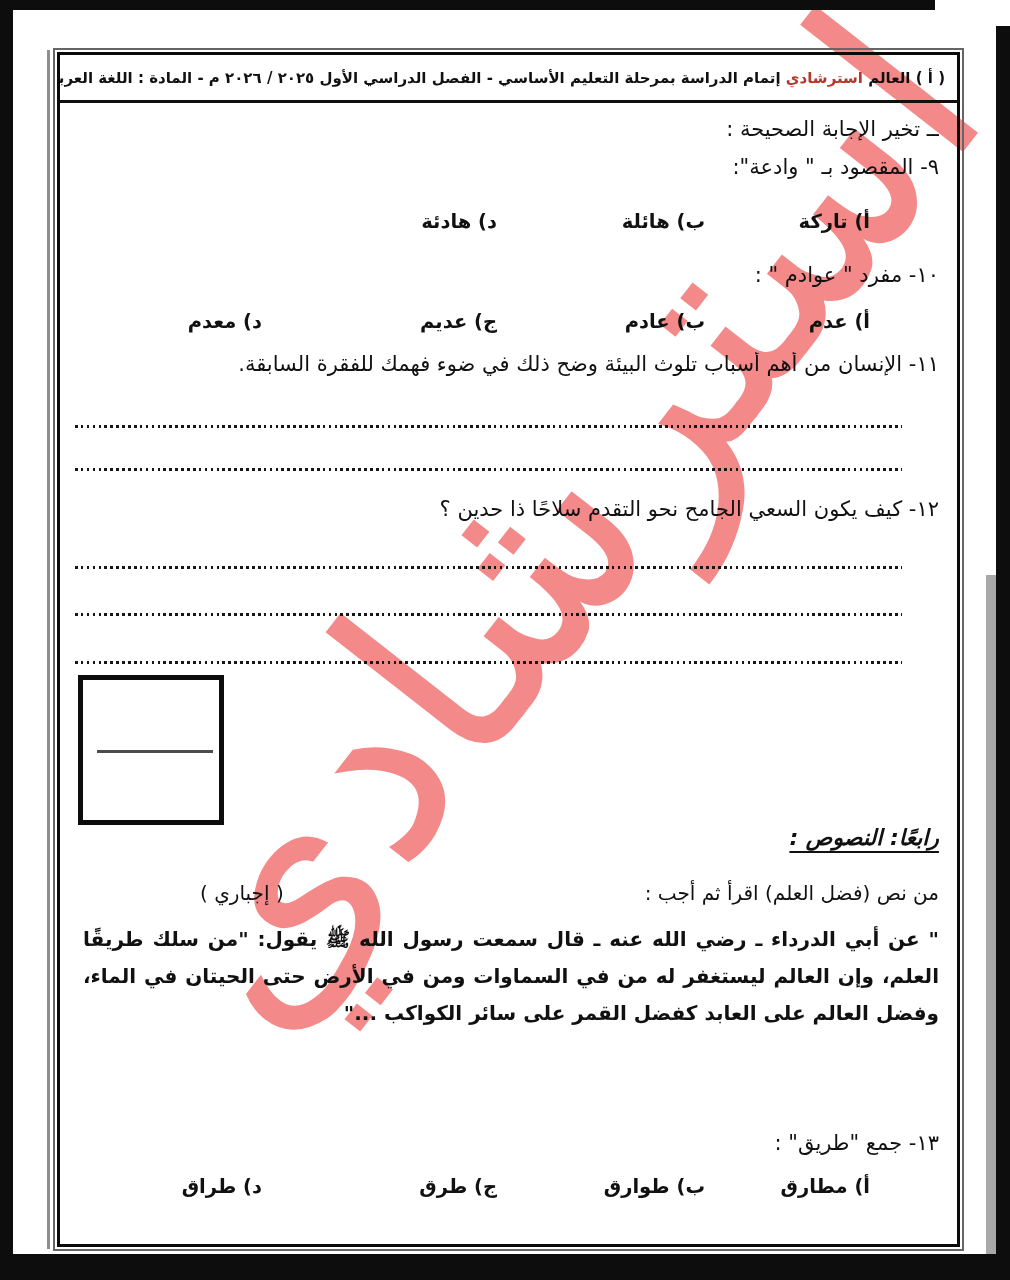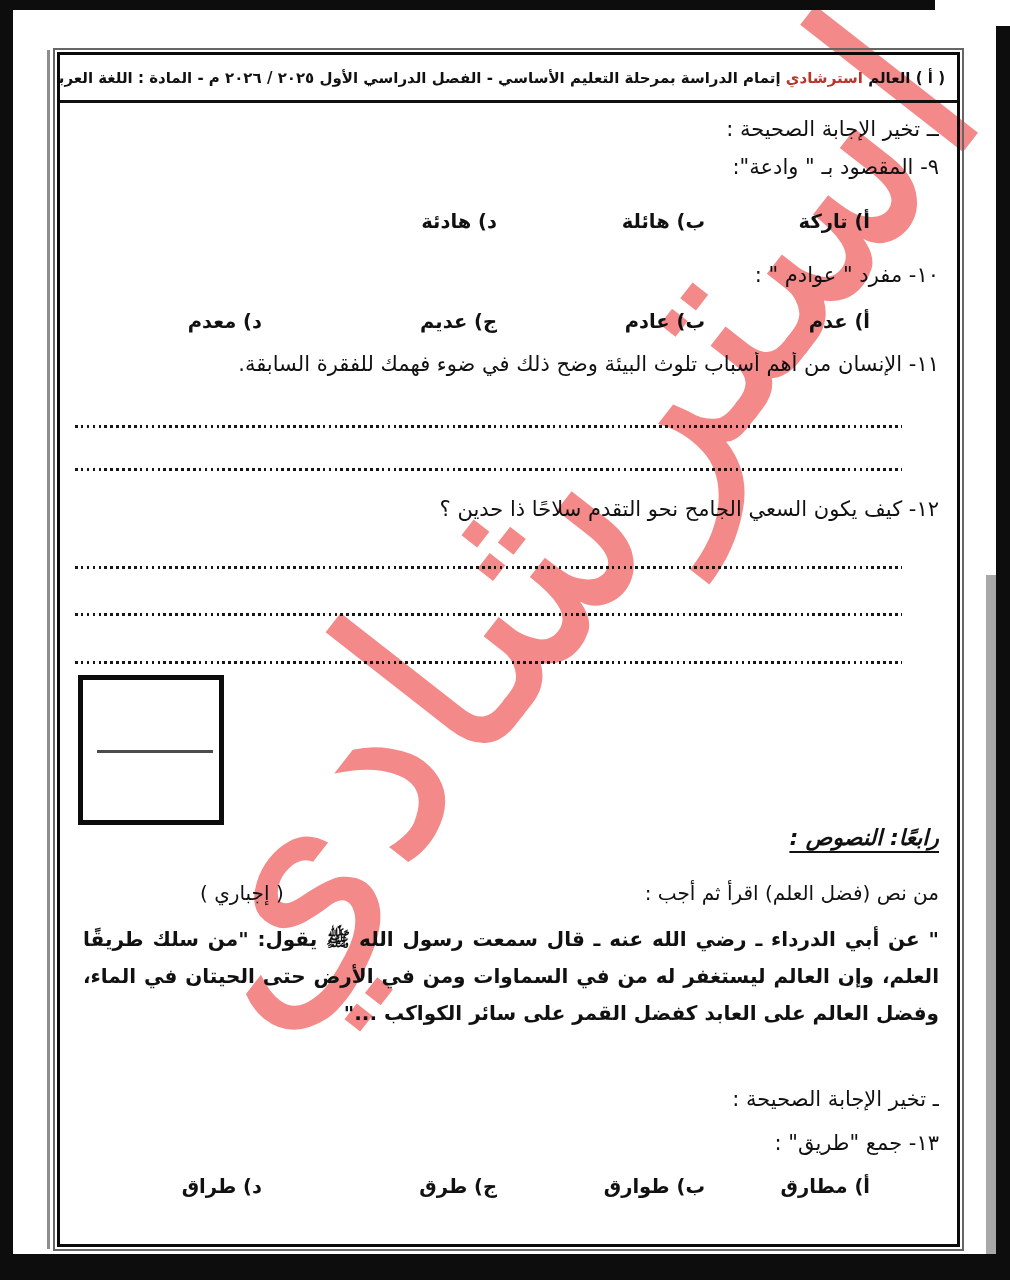--- a/index.html
+++ b/index.html
@@ -132,21 +132,20 @@
       <span>من نص (فضل العلم) اقرأ ثم أجب :</span>
       <span class="mandatory">( إجباري )</span>
     </div>
 
     <div class="abs passage">
       <div class="pline">" عن أبي الدرداء ـ رضي الله عنه ـ قال سمعت رسول الله ﷺ يقول: "من سلك طريقًا</div>
       <div class="pline">العلم، وإن العالم ليستغفر له من في السماوات ومن في الأرض حتى الحيتان في الماء،</div>
       <div class="pline last">وفضل العالم على العابد كفضل القمر على سائر الكواكب ..."</div>
     </div>
 
-    <div class="abs qline" style="top:1032px">ـ تخير الإجابة الصحيحة :</div>
 
     <div class="abs qline" style="top:1076px">١٣- جمع "طريق" :</div>
     <div class="abs opts" style="top:1120px">
       <span>أ) مطارق</span>
       <span>ب) طوارق</span>
       <span>ج) طرق</span>
       <span>د) طراق</span>
     </div>
 
   </div>

